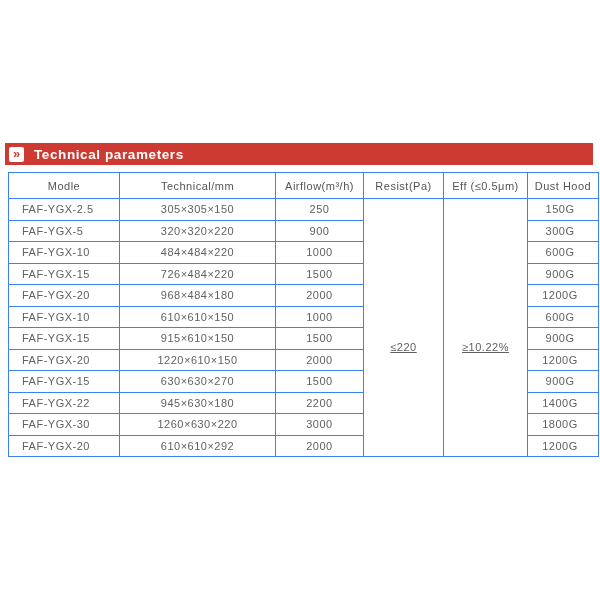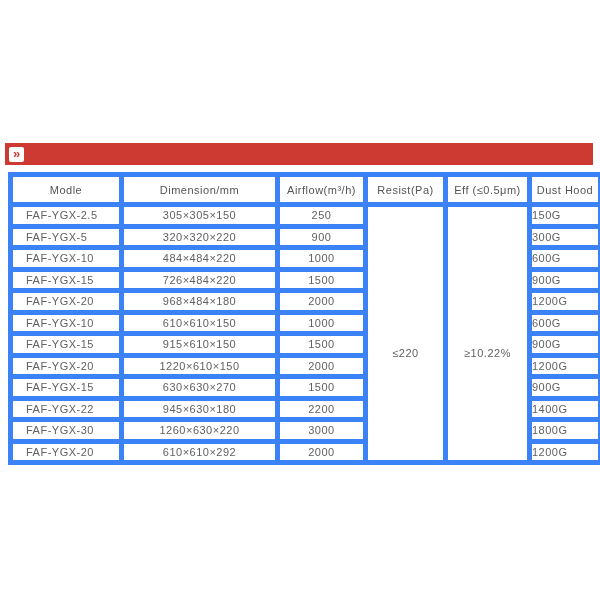--- a/index.html
+++ b/index.html
@@ -20,50 +20,51 @@
   }
   .title-text {
     color:#ffffff; font-weight:bold; font-size:13.5px; margin-left:10px;
     letter-spacing:0.6px;
   }
   table.spec {
     position:absolute; left:8px; top:172px; width:590px;
     border-collapse:collapse; table-layout:fixed;
   }
   .spec th, .spec td {
-    border:5px solid #3b82f6; padding:0; text-align:center;
+    border:1px solid #3b82f6; padding:0; text-align:center;
     font-size:11px; color:#616161; font-weight:normal; letter-spacing:0.5px;
     overflow:hidden; white-space:nowrap;
   }
   .spec th { height:25px; color:#555555; }
   .spec tr.data-row { height:21.5px;margin-left:33px; }
   .spec td.model-cell { text-align:left; padding-left:13px; }
-  .spec td.dust-cell { text-align:left; padding-right:6px; }
-  .spec td.merged-cell { vertical-align:middle; padding-top:39px; }
+  .spec td.dust-cell { text-align:center; padding-right:6px; }
+  .spec td.merged-cell { vertical-align:middle; padding-top:39px;text-decoration:underline; }
 </style>
 </head>
 <body>
 
 <div class="title-bar">
   <span class="chev-box">»</span>
+  <span class="title-text">Technical parameters</span>
 </div>
 
 <table class="spec">
   <colgroup>
     <col style="width:111px">
       <col style="width:156px">
       <col style="width:88px">
     <col style="width:80px">
       <col style="width:84px">
       <col style="width:71px">
   </colgroup>
   <tbody>
       <tr>
     <th>Modle</th>
-    <th>Dimension/mm</th>
+    <th>Technical/mm</th>
     <th>Airflow(m³/h)</th>
     <th>Resist(Pa)</th>
     <th>Eff (≤0.5μm)</th>
     <th>Dust Hood</th>
   </tr>
   <tr class="data-row">
     <td class="model-cell">FAF-YGX-2.5</td>
     <td>305×305×150</td>
     <td>250</td>
     <td class="merged-cell" rowspan="12">≤220</td>

